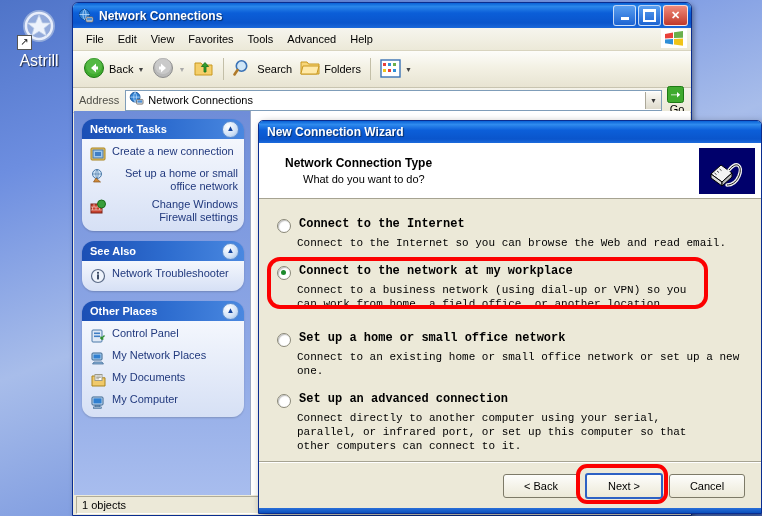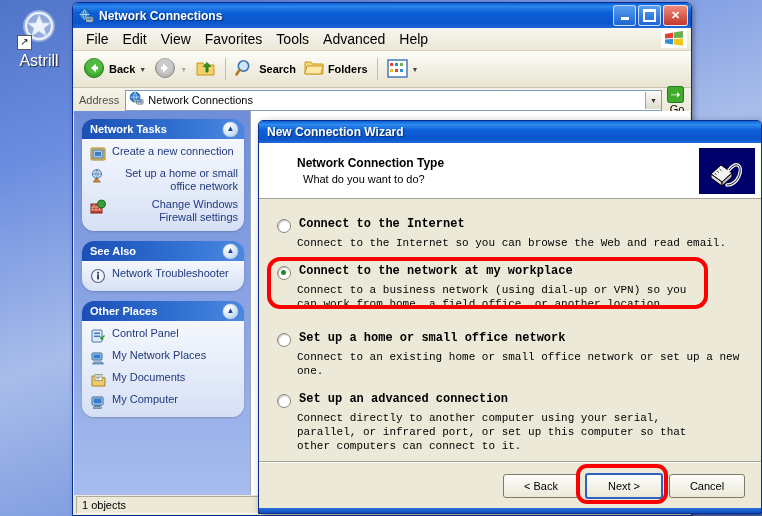--- a/index.html
+++ b/index.html
@@ -43,30 +43,30 @@
   .winbtn.close{background:linear-gradient(to bottom,#f08a7a,#c0392b);border-color:rgba(255,255,255,.8);width:23px;}
   .winbtn .minbar{width:8px;height:3px;background:#fff;margin-top:5px;}
   .winbtn .maxbox{width:9px;height:8px;border:2px solid #fff;border-top-width:3px;}
 
   
   #menubar{
     height:22px;display:flex;align-items:center;padding-left:6px;
     background:linear-gradient(to bottom,#f6f5ee,#ece9d8);
     border-bottom:1px solid #d8d4bf;position:relative;
   }
-  #menubar .mi{font-size:14px;color:#000;padding:2px 7px;}
+  #menubar .mi{font-size:11px;color:#000;padding:2px 7px;}
   #menubar .flag{position:absolute;right:4px;top:1px;width:26px;height:19px;}
 
   
   #toolbar{
     height:36px;display:flex;align-items:center;padding-left:6px;
     background:linear-gradient(to bottom,#fdfdfa 0%,#f3f1e4 45%,#e8e4d2 100%);
     border-bottom:1px solid #c8c4b0;
   }
-  .tb{display:flex;align-items:center;padding:2px 4px;font-size:11px;color:#000;font-weight:bold;}
+  .tb{display:flex;align-items:center;padding:2px 4px;font-size:11px;color:#000;}
   .tb.dis{color:#9a9a92;}
   .tb .cap{margin-left:4px;}
   .tb .arr{margin-left:4px;font-size:7px;color:#444;}
   .tb.dis .arr{color:#aaa;}
   .tbsep{width:1px;height:22px;background:#c3bfa8;margin:0 5px;}
 
   
   #addrbar{
     height:24px;display:flex;align-items:center;padding:0 4px;
     background:linear-gradient(to bottom,#f5f3e9,#ece9d8);
@@ -137,21 +137,21 @@
     height:22px;border-radius:4px 4px 0 0;
     background:linear-gradient(to bottom,#0a62d6 0%,#2f8bee 16%,#0c5fd9 42%,#0a55cc 82%,#1d6bdc 100%);
     display:flex;align-items:center;padding-left:8px;
   }
   #wiz-title .wt{color:#fff;font-size:12px;font-weight:bold;text-shadow:1px 1px 1px rgba(0,0,0,.5);}
   #wiz-head{
     height:56px;background:#fff;border-bottom:1px solid #a6a392;
     display:flex;align-items:center;padding:0 6px 0 26px;box-sizing:border-box;
   }
   #wiz-head .htxt{flex:1;}
-  #wiz-head .h1{font-size:12px;font-weight:bold;color:#000;margin-left:12px;}
+  #wiz-head .h1{font-size:12px;font-weight:bold;color:#000;}
   #wiz-head .h2{font-size:11px;color:#000;margin-top:3px;margin-left:18px;}
   #wiz-head .hico{width:56px;height:46px;background:#00006b;display:flex;align-items:center;justify-content:center;}
   #wiz-main{position:relative;padding:18px 20px 0 18px;}
   .opt{position:relative;margin-bottom:14px;font-family:Liberation Mono, monospace;}
   .opt .orow{display:flex;align-items:flex-start;}
   .radio{
     width:12px;height:12px;border-radius:50%;background:#fff;
     border:1px solid #8a8878;box-shadow:inset 1px 1px 1px rgba(0,0,0,.25);
     flex:0 0 12px;margin-top:2px;margin-right:8px;position:relative;
   }

